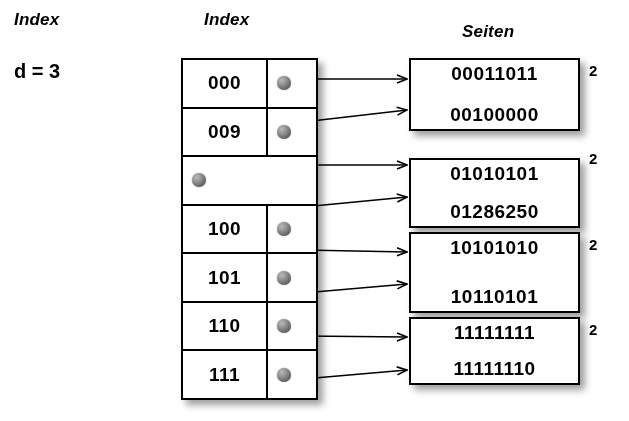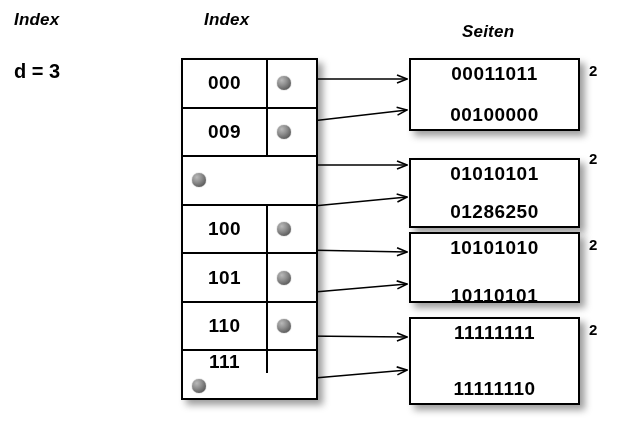--- a/index.html
+++ b/index.html
@@ -52,21 +52,21 @@
     display: flex;
     flex-direction: column;
   }
   .index-row {
     flex: 1 1 0;
     display: flex;
     border-bottom: 2px solid #000000;
     box-sizing: border-box;
     min-height: 0;
   }
-  .index-row:last-child { border-bottom: none; flex-direction: column; }
+  .index-row:last-child { border-bottom: none; }
   .index-key {
     width: 85px;
     box-sizing: border-box;
     border-right: 2px solid #000000;
     display: flex;
     align-items: center;
     justify-content: center;
     font-size: 19px;
     font-weight: bold;
     color: #000000;
@@ -203,25 +203,25 @@
       <div class="page-box" style="top: 58px; height: 73px;">
         <div class="page-line">00011011</div>
         <div class="page-line">00100000</div>
       </div>
       <div class="page-count" style="top: 62px;">2</div>
       <div class="page-box" style="top: 146px; height: 70px; margin-top: 12px;">
         <div class="page-line">01010101</div>
         <div class="page-line">01286250</div>
       </div>
       <div class="page-count" style="top: 150px;">2</div>
-      <div class="page-box" style="top: 232px; height: 71px; gap: 20px;">
+      <div class="page-box" style="top: 232px; height: 81px; gap: 20px;">
         <div class="page-line">10101010</div>
         <div class="page-line">10110101</div>
       </div>
       <div class="page-count" style="top: 236px;">2</div>
-      <div class="page-box" style="top: 317px; height: 88px;">
+      <div class="page-box" style="top: 317px; height: 68px;">
         <div class="page-line">11111111</div>
         <div class="page-line">11111110</div>
       </div>
       <div class="page-count" style="top: 321px;">2</div>
     </div>
 
 </div>
 
 </body></html>

